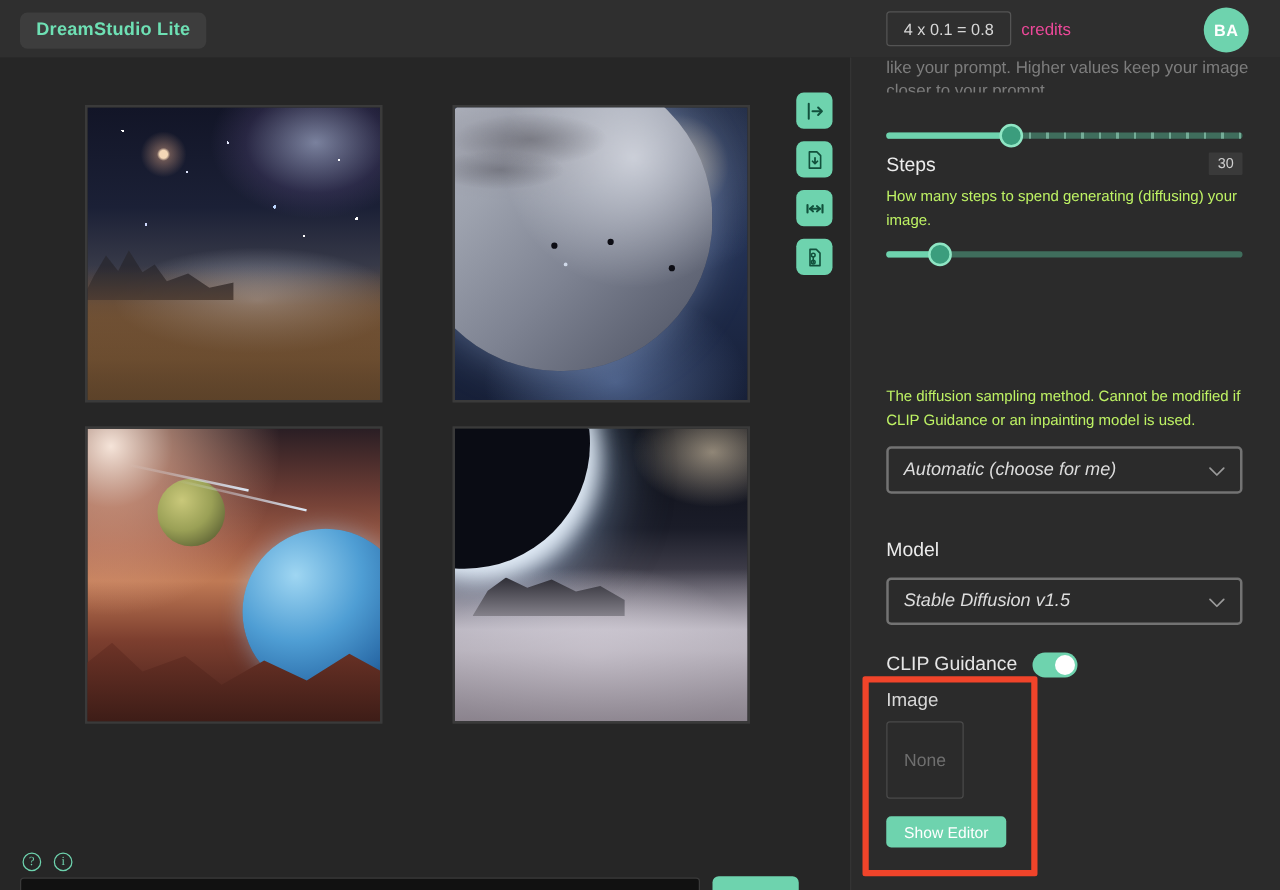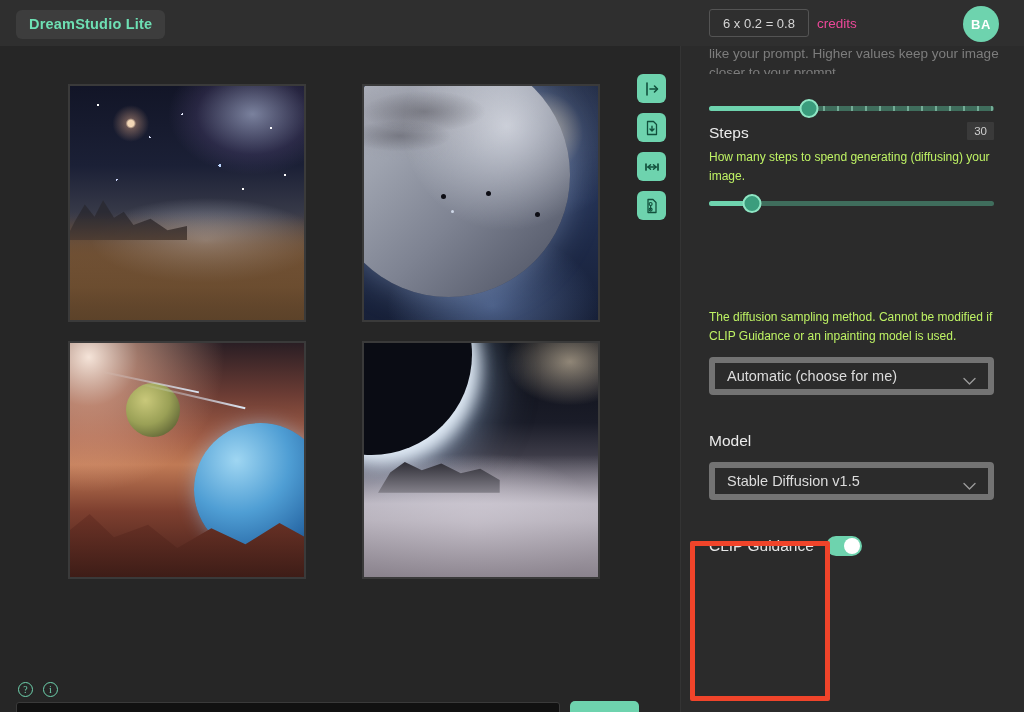--- a/index.html
+++ b/index.html
@@ -224,23 +224,23 @@
     border-radius: 3px;
   }
   .s-fill { position: absolute; left: 0; top: 6px; height: 5px; border-radius: 3px; background: #6ed3ae; }
   .s-thumb {
     position: absolute; top: -1px; width: 19px; height: 19px; border-radius: 50%;
     background: #3b9d7d; border: 2.5px solid #8fe6c4; transform: translateX(-50%);
   }
 
   .select {
     position: relative; height: 38px; margin-top: 12px;
-    border: 6px solid #737373; border-radius: 4px;
+    border: 2px solid #737373; border-radius: 4px;
     color: #dcdcdc; font-size: 14.5px;
-    display: flex; align-items: center; padding: 6px 12px;
+    display: flex; align-items: center; padding: 6px 12px; font-style: italic;
   }
   .chev { position: absolute; right: 12px; top: 14px; }
 
   .toggle-row { display: flex; align-items: center; gap: 12px; }
   .toggle-label { color: #e6e6e6; font-size: 15.5px; }
   .toggle {
     width: 36px; height: 20px; border-radius: 10px; background: #6ed3ae;
     position: relative;
   }
   .toggle .knob {
@@ -268,21 +268,21 @@
     display: flex; align-items: center; justify-content: center;
   }
 </style>
 </head>
 <body>
 
 <div class="app">
 
   <div class="topbar">
     <div class="brand">DreamStudio Lite</div>
-    <div class="credits-box">6 x 0.2 = 0.8</div>
+    <div class="credits-box">4 x 0.1 = 0.8</div>
     <div class="credits-label">credits</div>
     <div class="avatar">BA</div>
   </div>
 
   <div class="canvas">
 
     <div class="grid">
 
       <div class="thumb t1">
         <div class="inner img1">
@@ -397,24 +397,29 @@
   <div class="sec" style="top:420px">
     <div class="sec-title">Model</div>
     <div class="select">
       <span>Stable Diffusion v1.5</span>
       <svg class="chev" width="13" height="9" viewBox="0 0 13 9">
         <path d="M1 1.5 L6.5 7 L12 1.5" stroke="#9a9a9a" stroke-width="1.4" fill="none" stroke-linecap="round" stroke-linejoin="round"></path>
       </svg>
     </div>
   </div>
 
-  <div class="sec" style="top:524px">
+  <div class="sec" style="top:510px">
     <div class="toggle-row">
       <div class="toggle-label">CLIP Guidance</div>
       <div class="toggle">
         <div class="knob"></div>
       </div>
     </div>
   </div>
 
   <div class="highlight"></div>
+  <div class="img-sec">
+    <div class="img-sec-title">Image</div>
+    <div class="dropzone">None</div>
+    <div class="show-editor">Show Editor</div>
+  </div>
 
 </div>
 
 </body></html>

